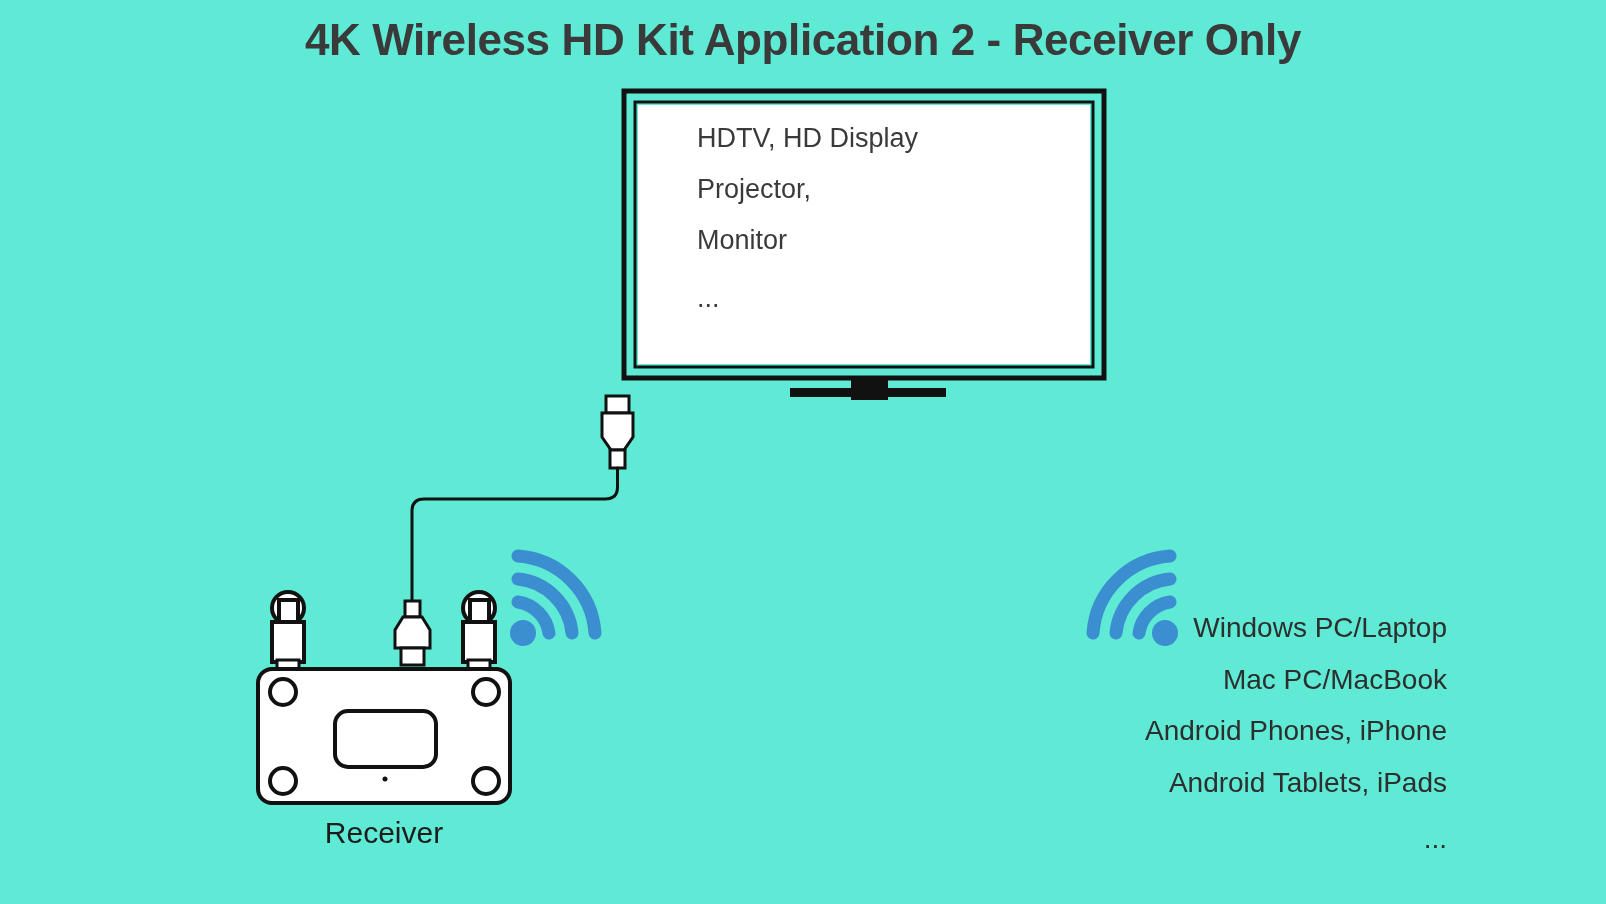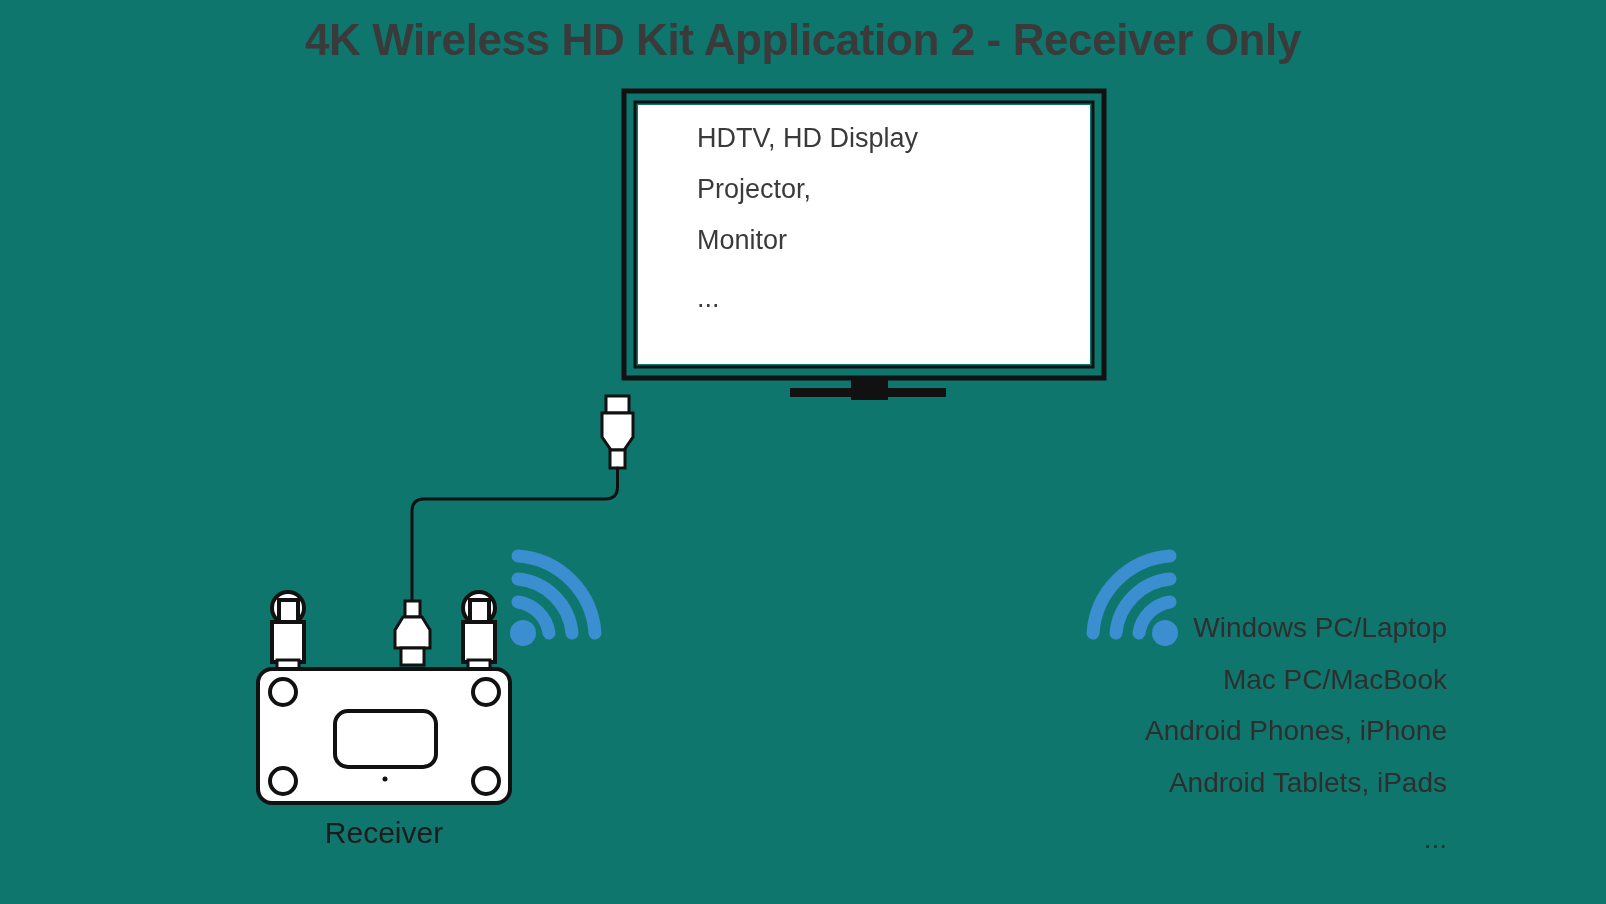--- a/index.html
+++ b/index.html
@@ -11,21 +11,21 @@
   body {
     width: 1606px;
     height: 904px;
     overflow: hidden;
     font-family: "Liberation Sans", "DejaVu Sans", sans-serif;
   }
   #stage {
     position: relative;
     width: 1606px;
     height: 904px;
-    background: #0f766e;
+    background: #5eead4;
   }
   #diagram {
     position: absolute;
     left: 0;
     top: 0;
     width: 1606px;
     height: 904px;
     display: block;
   }
   .ttl {

